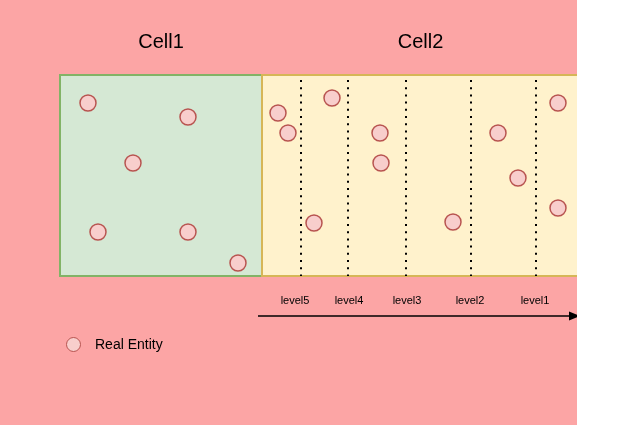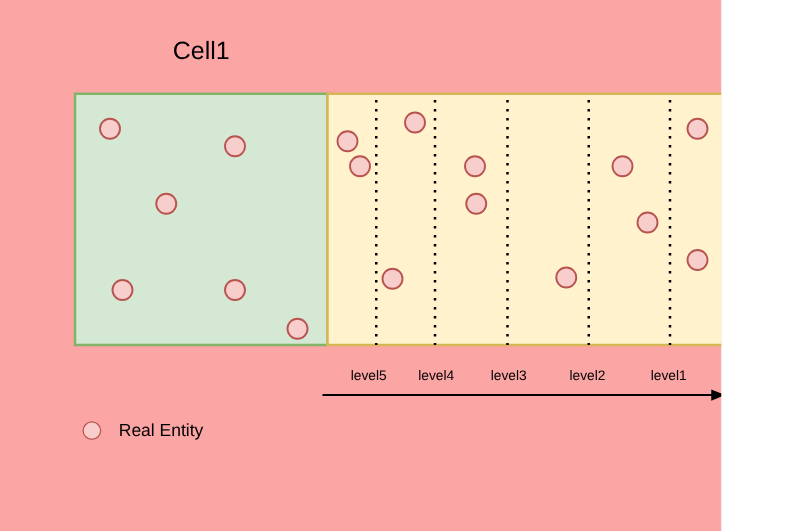--- a/index.html
+++ b/index.html
@@ -44,20 +44,21 @@
     left: 62px;
     top: 373px;
     font-size: 16px;
   }
 </style>
 </head>
 <body>
 
 <div class="canvas">
   <div class="cell-title" id="title-cell1" style="left: 60px; width: 202px;">Cell1</div>
+  <div class="cell-title" id="title-cell2" style="left: 262px; width: 317px;">Cell2</div>
 
   <svg id="diagram" width="630" height="425" viewBox="0 0 630 425">
       <rect x="60" y="75" width="202" height="201" fill="#d5e8d4" stroke="#82b366" stroke-width="2"></rect>
       <rect x="262" y="75" width="317" height="201" fill="#fff2cc" stroke="#d6b656" stroke-width="2"></rect>
       <line x1="301" y1="80" x2="301" y2="276" stroke="#000000" stroke-width="2" stroke-dasharray="2 5.2"></line>
       <line x1="348" y1="80" x2="348" y2="276" stroke="#000000" stroke-width="2" stroke-dasharray="2 5.2"></line>
       <line x1="406" y1="80" x2="406" y2="276" stroke="#000000" stroke-width="2" stroke-dasharray="2 5.2"></line>
       <line x1="471" y1="80" x2="471" y2="276" stroke="#000000" stroke-width="2" stroke-dasharray="2 5.2"></line>
       <line x1="536" y1="80" x2="536" y2="276" stroke="#000000" stroke-width="2" stroke-dasharray="2 5.2"></line>
       <circle cx="88" cy="103" r="8" fill="#f8cecc" stroke="#b85450" stroke-width="1.5"></circle>

